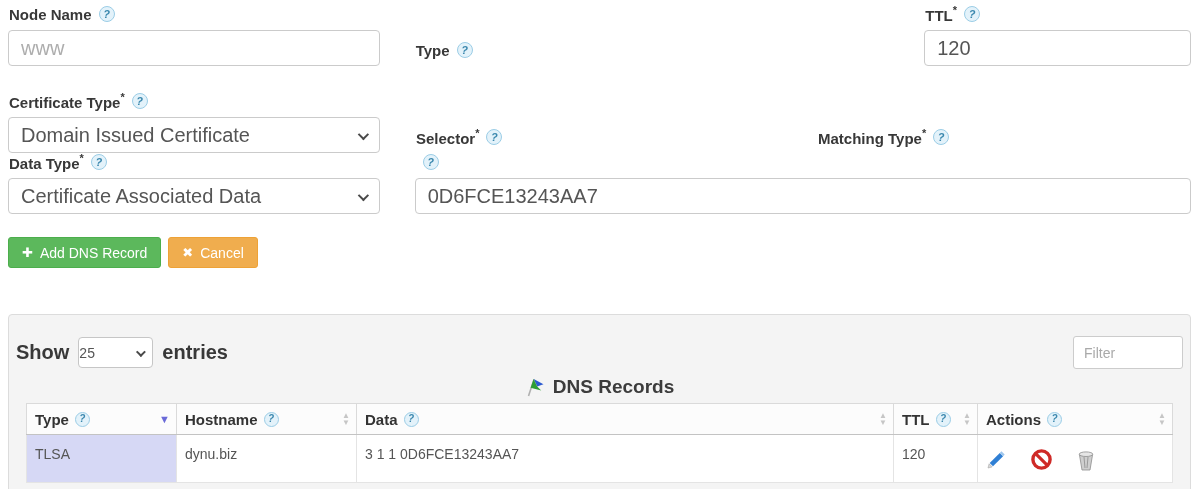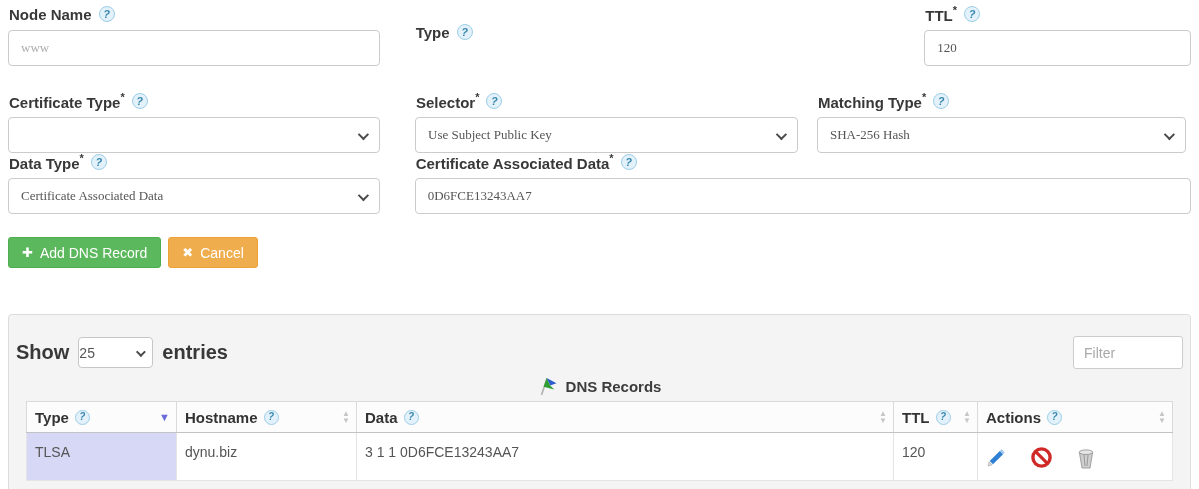--- a/index.html
+++ b/index.html
@@ -5,40 +5,40 @@
   * { box-sizing: border-box; margin: 0; padding: 0; }
   html, body { background: #fff; }
   body {
     width: 1199px; height: 489px; overflow: hidden;
     padding: 5px 8px 0 8px;
     font-family: "Liberation Sans", "DejaVu Sans", sans-serif;
     color: #3a3a3a;
   }
 
   
-  .row { display: flex; align-items: center; }
+  .row { display: flex; align-items: flex-end; }
   .row2 { margin-top: 26px; }
   .row3 { }
   .field { display: block; }
   .lbl { display: flex; align-items: center; margin: 0 0 7px 1px; height: 18px; }
   .lbl-text { font-size: 15px; font-weight: 700; color: #383838; }
   sup.req { font-size: 11px; font-weight: 700; position: relative; top: -1px; }
   .help {
     display: inline-flex; align-items: center; justify-content: center;
     width: 16px; height: 16px; margin-left: 7px;
     border: 1px solid #9bcde6; border-radius: 50%;
     background: #e3f2fa; color: var(--helpblue);
     font-size: 11px; font-weight: 700; line-height: 1; cursor: pointer;
     font-style: italic;
   }
   .control {
     height: 36px; width: 100%;
     border: 1px solid #cbcbcb; border-radius: 4px; background: #fff;
-    font-size: 13px; color: #555; padding: 0 12px;
-    font-family: Liberation Serif, serif;
+    font-size: 20px; color: #555; padding: 0 12px;
+    font-family: Liberation Sans, sans-serif;
   }
   input.control::placeholder { color: #adadad; }
   .selectbox { position: relative; display: flex; align-items: center; cursor: pointer; }
   .chev {
     position: absolute; right: 13px; top: 14px;
     width: 8px; height: 8px;
     border-right: 2px solid #4a4a4a; border-bottom: 2px solid #4a4a4a;
     transform: rotate(45deg) translateY(-2px);
   }
 
@@ -70,21 +70,21 @@
   .len-select .len-val { margin-right: 14px; }
   .filter-input {
     margin-left: auto; width: 110px; height: 33px;
     border: 1px solid #ccc; border-radius: 3px; background: #fff;
     font-size: 14px; color: #555; padding: 9px 10px; font-family: inherit;
   }
   .filter-input::placeholder { color: #a9a9a9; }
 
   .panel-title {
     margin-top: 7px; display: flex; align-items: center; justify-content: center;
-    font-size: 15px; font-weight: 700; color: #3c3c3c;
+    font-size: 19px; font-weight: 700; color: #3c3c3c;
   }
   .flag-ico { margin-right: 8px; display: inline-flex; }
 
   table.records {
     width: calc(100% - 22px); margin: 5px 11px 0 11px;
     border-collapse: collapse; table-layout: fixed;
     background: #fff;
   }
   col.c-type { width: 150px; } col.c-host { width: 180px; }
   col.c-ttl { width: 84px; } col.c-act { width: 195px; }
@@ -133,59 +133,51 @@
   </div>
 </div>
 
 <div class="row row2">
   <div class="field" style="width:372px">
     <div class="lbl">
       <span class="lbl-text"><span>Certificate Type</span><sup class="req">*</sup></span>
       <span class="help">?</span>
     </div>
     <div class="control selectbox">
+      <span>Domain Issued Certificate</span>
       <span class="chev"></span>
     </div>
   </div>
   <div class="field" style="width:383px;margin-left:35px">
     <div class="lbl">
       <span class="lbl-text"><span>Selector</span><sup class="req">*</sup></span>
       <span class="help">?</span>
     </div>
-    <div class="control selectbox">
-      <span>Use Subject Public Key</span>
-      <span class="chev"></span>
-    </div>
   </div>
   <div class="field" style="width:369px;margin-left:19px">
     <div class="lbl">
       <span class="lbl-text"><span>Matching Type</span><sup class="req">*</sup></span>
       <span class="help">?</span>
-    </div>
-    <div class="control selectbox">
-      <span>SHA-256 Hash</span>
-      <span class="chev"></span>
     </div>
   </div>
 </div>
 
 <div class="row row3">
   <div class="field" style="width:372px">
     <div class="lbl">
       <span class="lbl-text"><span>Data Type</span><sup class="req">*</sup></span>
       <span class="help">?</span>
     </div>
     <div class="control selectbox">
       <span>Certificate Associated Data</span>
       <span class="chev"></span>
     </div>
   </div>
   <div class="field" style="width:777px;margin-left:35px">
     <div class="lbl">
-      <span class="lbl-text"><span>Certificate Associated Data</span><sup class="req">*</sup></span>
       <span class="help">?</span>
     </div>
     <input class="control" value="0D6FCE13243AA7" style="">
   </div>
 </div>
 
 <div class="btn-row">
   <button class="btn btn-add">
     <span class="btn-ico">✚</span>
     <span>Add DNS Record</span>

